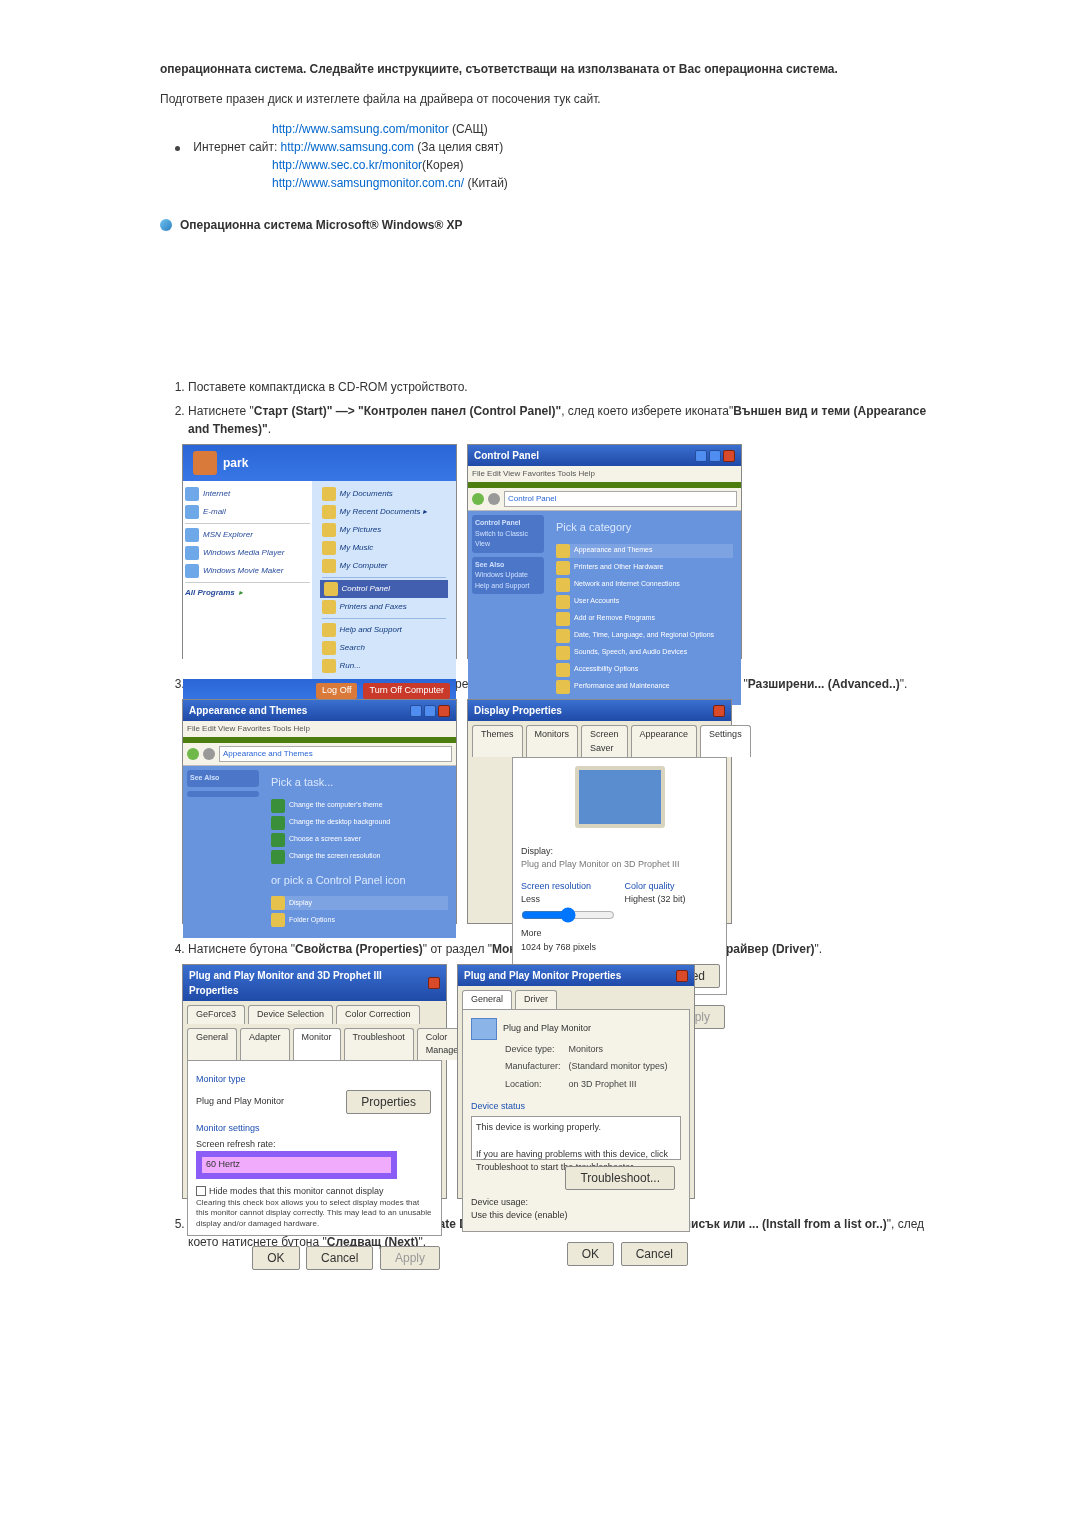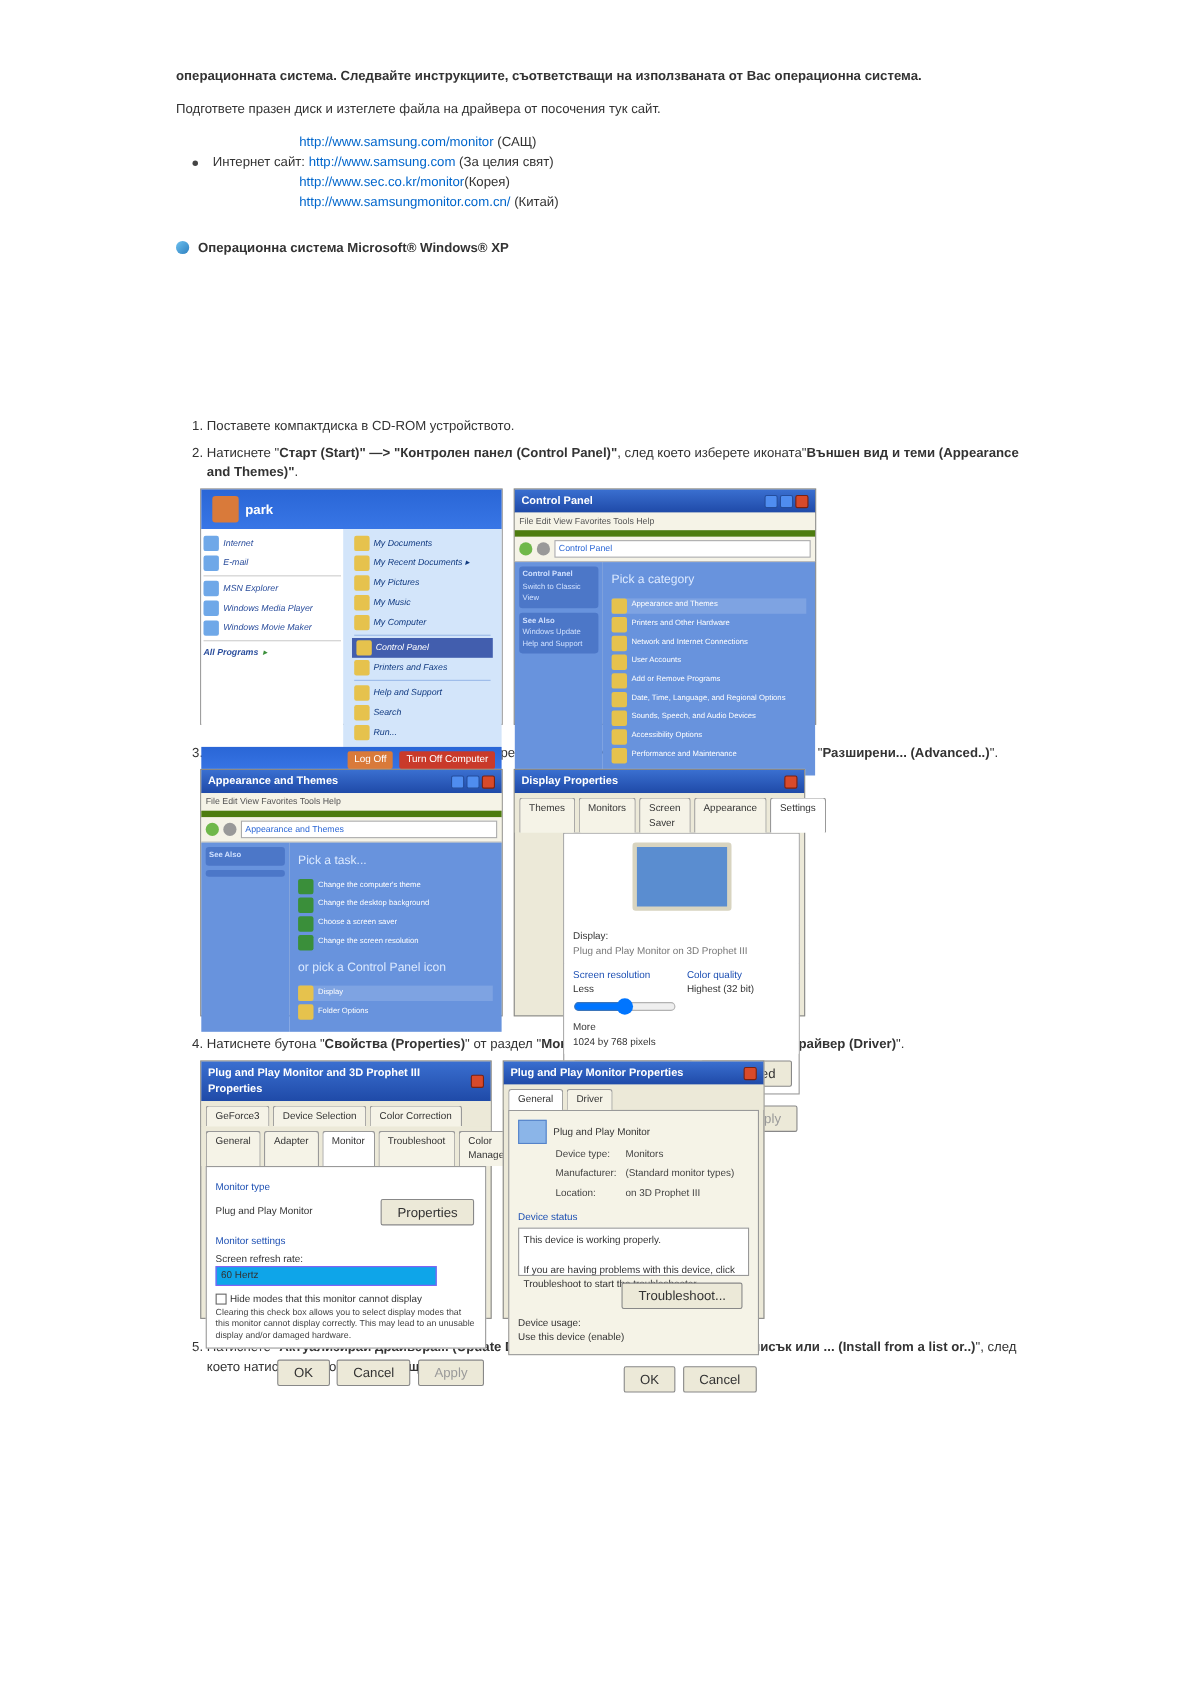--- a/index.html
+++ b/index.html
@@ -105,21 +105,21 @@
     .dispprop{width:265px;height:225px;}
     .dispprop .preview{background:#fff;text-align:center;padding:8px 0;}
     .dispprop .preview .mon{display:inline-block;width:90px;height:62px;background:#5a8dd0;border:4px solid #d8d4c0;border-radius:3px;position:relative;}
     .dispprop .info{background:#fff;padding:4px 8px;font-size:9px;}
     .dispprop .info .gray{color:#777;}
     .dispprop .sliders{display:flex;gap:10px;padding:4px 8px;font-size:9px;background:#fff;}
     .dispprop .sliders .col{flex:1;}
     .dispprop .sliders input{width:100%;}
     .prop2{width:265px;height:235px;}
     .prop2 .body{background:#fff;padding:6px 8px;font-size:9px;}
-    .prop2 .select{background:#0ea5e9;border:1px solid #8b5cf6;padding:1px 4px;font-size:9px;width:85%;}
+    .prop2 .select{background:#f0abfc;border:6px solid #8b5cf6;padding:1px 4px;font-size:9px;width:85%;}
     .smalltxt{font-size:8px;color:#444;line-height:1.3;}
     .chk{display:inline-block;width:10px;height:10px;border:1px solid #666;margin-right:3px;vertical-align:middle;background:#fff;}
     .monprops{width:238px;height:235px;}
     .monprops .body{background:#f5f3e7;padding:8px;font-size:9px;}
     .monprops .ic-mon{width:26px;height:22px;background:#8bb5e8;border:1px solid #5583c9;display:inline-block;vertical-align:middle;margin-right:6px;}
     .monprops table{font-size:9px;margin-left:32px;}
     .monprops table td{padding:1px 6px 1px 0;color:#444;}
     .apphemes{width:275px;height:225px;}
   </style>
 </head>

